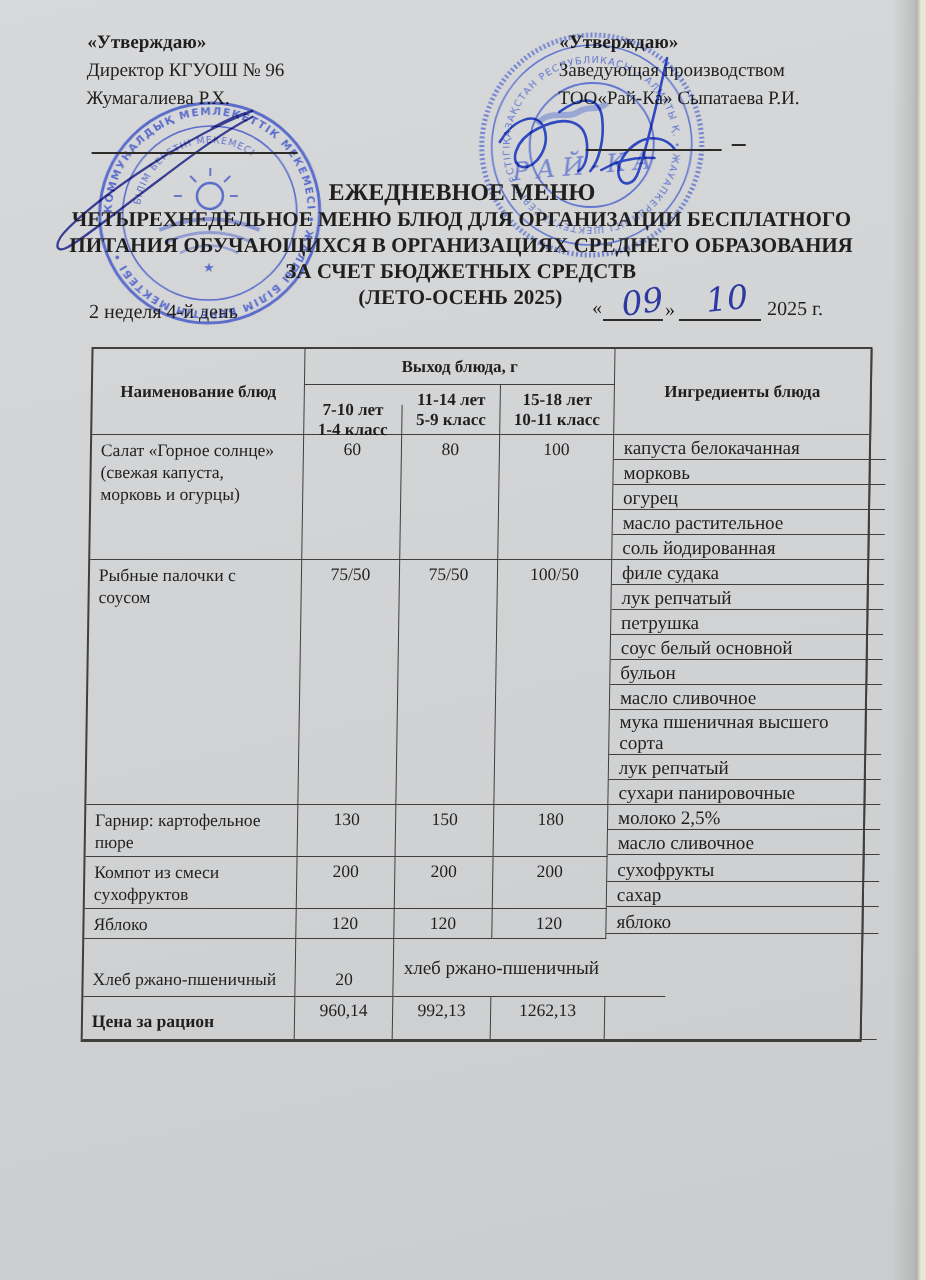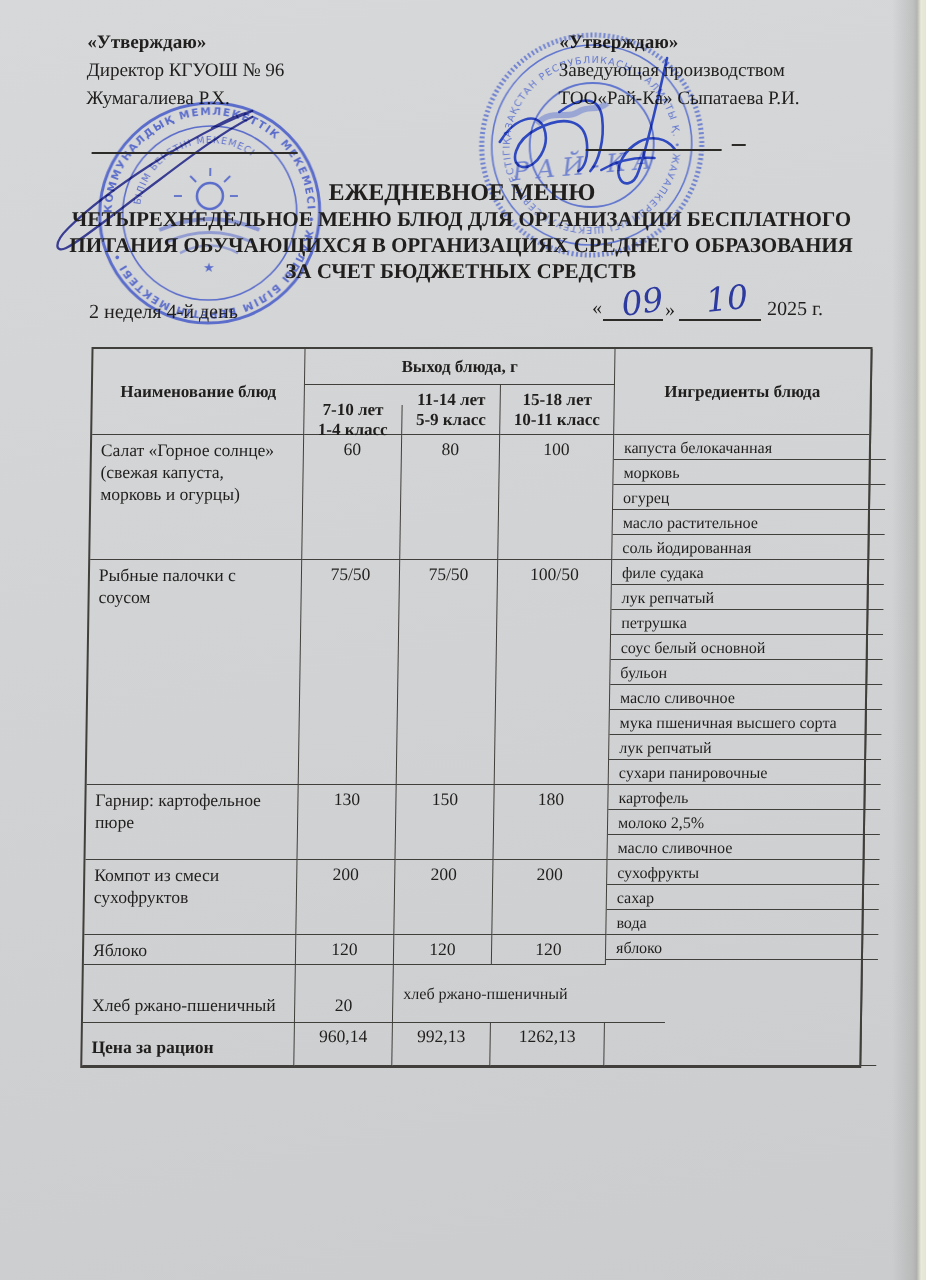--- a/index.html
+++ b/index.html
@@ -57,21 +57,21 @@
   .hc-age{grid-row:2;border-right:1.5px solid #403f3b;border-bottom:1.5px solid #403f3b;flex-direction:column;}
   .t-row{display:grid;grid-template-columns:212px 98px 98px 114px 255px;}
   .cell{box-sizing:border-box;font-size:17.5px;}
   .name-cell{border-right:1.5px solid #403f3b;border-bottom:1.5px solid #403f3b;
     padding:4px 6px 3px 9px;line-height:22px;white-space:pre-line;}
   .portion-cell{border-right:1.5px solid #403f3b;border-bottom:1.5px solid #403f3b;
     text-align:center;padding-top:4px;}
   .ing-col{position:relative;}
   .ing-stack{width:272px;}
   .ing-cell{box-sizing:border-box;border-bottom:1.5px solid #403f3b;min-height:25px;
-    padding:1px 30px 1px 10px;line-height:21px;display:flex;align-items:center;font-size:16px;}
+    padding:1px 30px 1px 10px;line-height:21px;display:flex;align-items:center;font-size:19px;}
   .t-right-border{position:absolute;left:777.5px;top:0;bottom:0;width:1.6px;background:#403f3b;}
   .row-bread .name-cell,.row-bread .portion-cell{display:flex;align-items:flex-end;padding-bottom:6px;}
   .row-bread .name-cell{align-items:flex-end;}
   .row-bread .portion-cell{justify-content:center;}
   .row-bread .ing-cell{min-height:58px;}
   .row-price .name-cell{display:flex;align-items:flex-end;font-weight:bold;padding-bottom:7px;}
   .row-price .portion-cell{font-weight:normal;padding-top:3px;}
   .row-price .ing-cell{min-height:43px;}
 </style>
 </head>
@@ -152,20 +152,21 @@
 
     <div class="sig-line sig-line-left"></div>
     <div class="sig-line sig-line-right"></div>
     <div class="sig-dash"></div>
 
     <div class="title-block" id="title-block">
         <div class="title-line first">ЕЖЕДНЕВНОЕ МЕНЮ</div>
         <div class="title-line">ЧЕТЫРЕХНЕДЕЛЬНОЕ МЕНЮ БЛЮД ДЛЯ ОРГАНИЗАЦИИ БЕСПЛАТНОГО</div>
         <div class="title-line">ПИТАНИЯ ОБУЧАЮЩИХСЯ В ОРГАНИЗАЦИЯХ СРЕДНЕГО ОБРАЗОВАНИЯ</div>
         <div class="title-line">ЗА СЧЕТ БЮДЖЕТНЫХ СРЕДСТВ</div>
+        <div class="title-line">(ЛЕТО-ОСЕНЬ 2025)</div>
       </div>
 
     <div class="week-day">2 неделя 4-й день</div>
     <span class="date-line date-open">«</span>
     <span class="date-line date-close">»</span>
     <span class="date-line date-year">2025 г.</span>
     <div class="date-underline du-1"></div>
     <div class="date-underline du-2"></div>
 
     <div class="menu-table" id="menu-table">
@@ -226,37 +227,35 @@
             </div>
           </div>
           <div class="t-row">
             <div class="cell name-cell">Гарнир:  картофельное
 пюре</div>
             <div class="cell portion-cell">130</div>
             <div class="cell portion-cell">150</div>
             <div class="cell portion-cell">180</div>
             <div class="cell ing-col">
               <div class="ing-stack">
-                <div class="ing-cell">картофель</div>
                 <div class="ing-cell">молоко 2,5%</div>
                 <div class="ing-cell">масло сливочное</div>
               </div>
             </div>
           </div>
           <div class="t-row">
             <div class="cell name-cell">Компот из смеси
 сухофруктов</div>
             <div class="cell portion-cell">200</div>
             <div class="cell portion-cell">200</div>
             <div class="cell portion-cell">200</div>
             <div class="cell ing-col">
               <div class="ing-stack">
                 <div class="ing-cell">сухофрукты</div>
                 <div class="ing-cell">сахар</div>
-                <div class="ing-cell">вода</div>
               </div>
             </div>
           </div>
           <div class="t-row">
             <div class="cell name-cell">Яблоко</div>
             <div class="cell portion-cell">120</div>
             <div class="cell portion-cell">120</div>
             <div class="cell portion-cell">120</div>
             <div class="cell ing-col">
               <div class="ing-stack">

